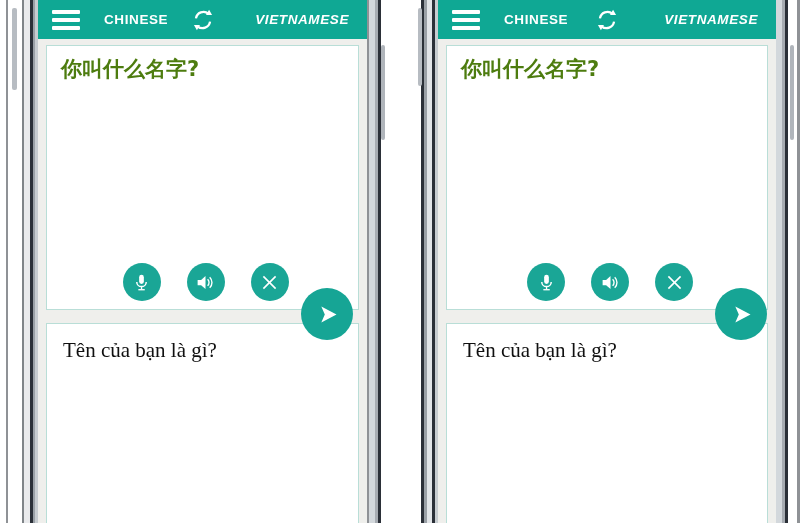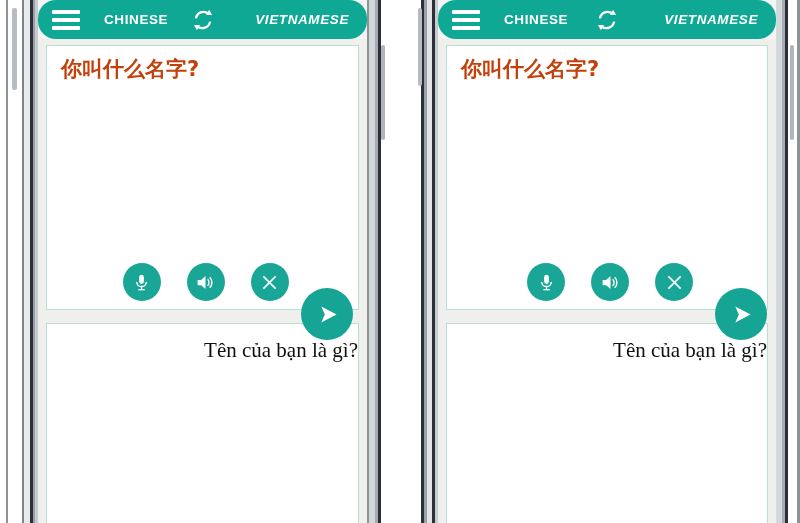--- a/index.html
+++ b/index.html
@@ -58,21 +58,20 @@
     overflow: hidden;
   }
 
   
   .appbar {
     height: 39px;
     background: #0fa894;
     display: flex;
     align-items: center;
     position: relative;
-    border-radius: 18px;
   }
   .hamburger {
     margin-left: 14px;
     width: 28px;
     height: 20px;
     display: flex;
     flex-direction: column;
     justify-content: space-between;
     cursor: pointer;
   }
@@ -121,31 +120,30 @@
     height: 265px;
   }
   .pane-target {
     margin-top: 13px;
     height: 214px;
   }
   .src-text {
     font-family: "DejaVu Sans", "Liberation Sans", sans-serif;
     font-size: 21px;
     font-weight: bold;
-    color: #c2410c;
+    color: #4d7c0f;
     padding: 10px 16px 0 14px;
     line-height: 1.25;
   }
   .dst-text {
     font-family: "Liberation Serif", "DejaVu Serif", serif;
     font-size: 21px;
     color: #101010;
     padding: 13px 0 0 16px;
     line-height: 1.25;
-    text-align: right;
   }
 
   
   .actions {
     position: absolute;
     left: 0;
     bottom: 8px;
     width: 100%;
     display: flex;
     justify-content: center;

